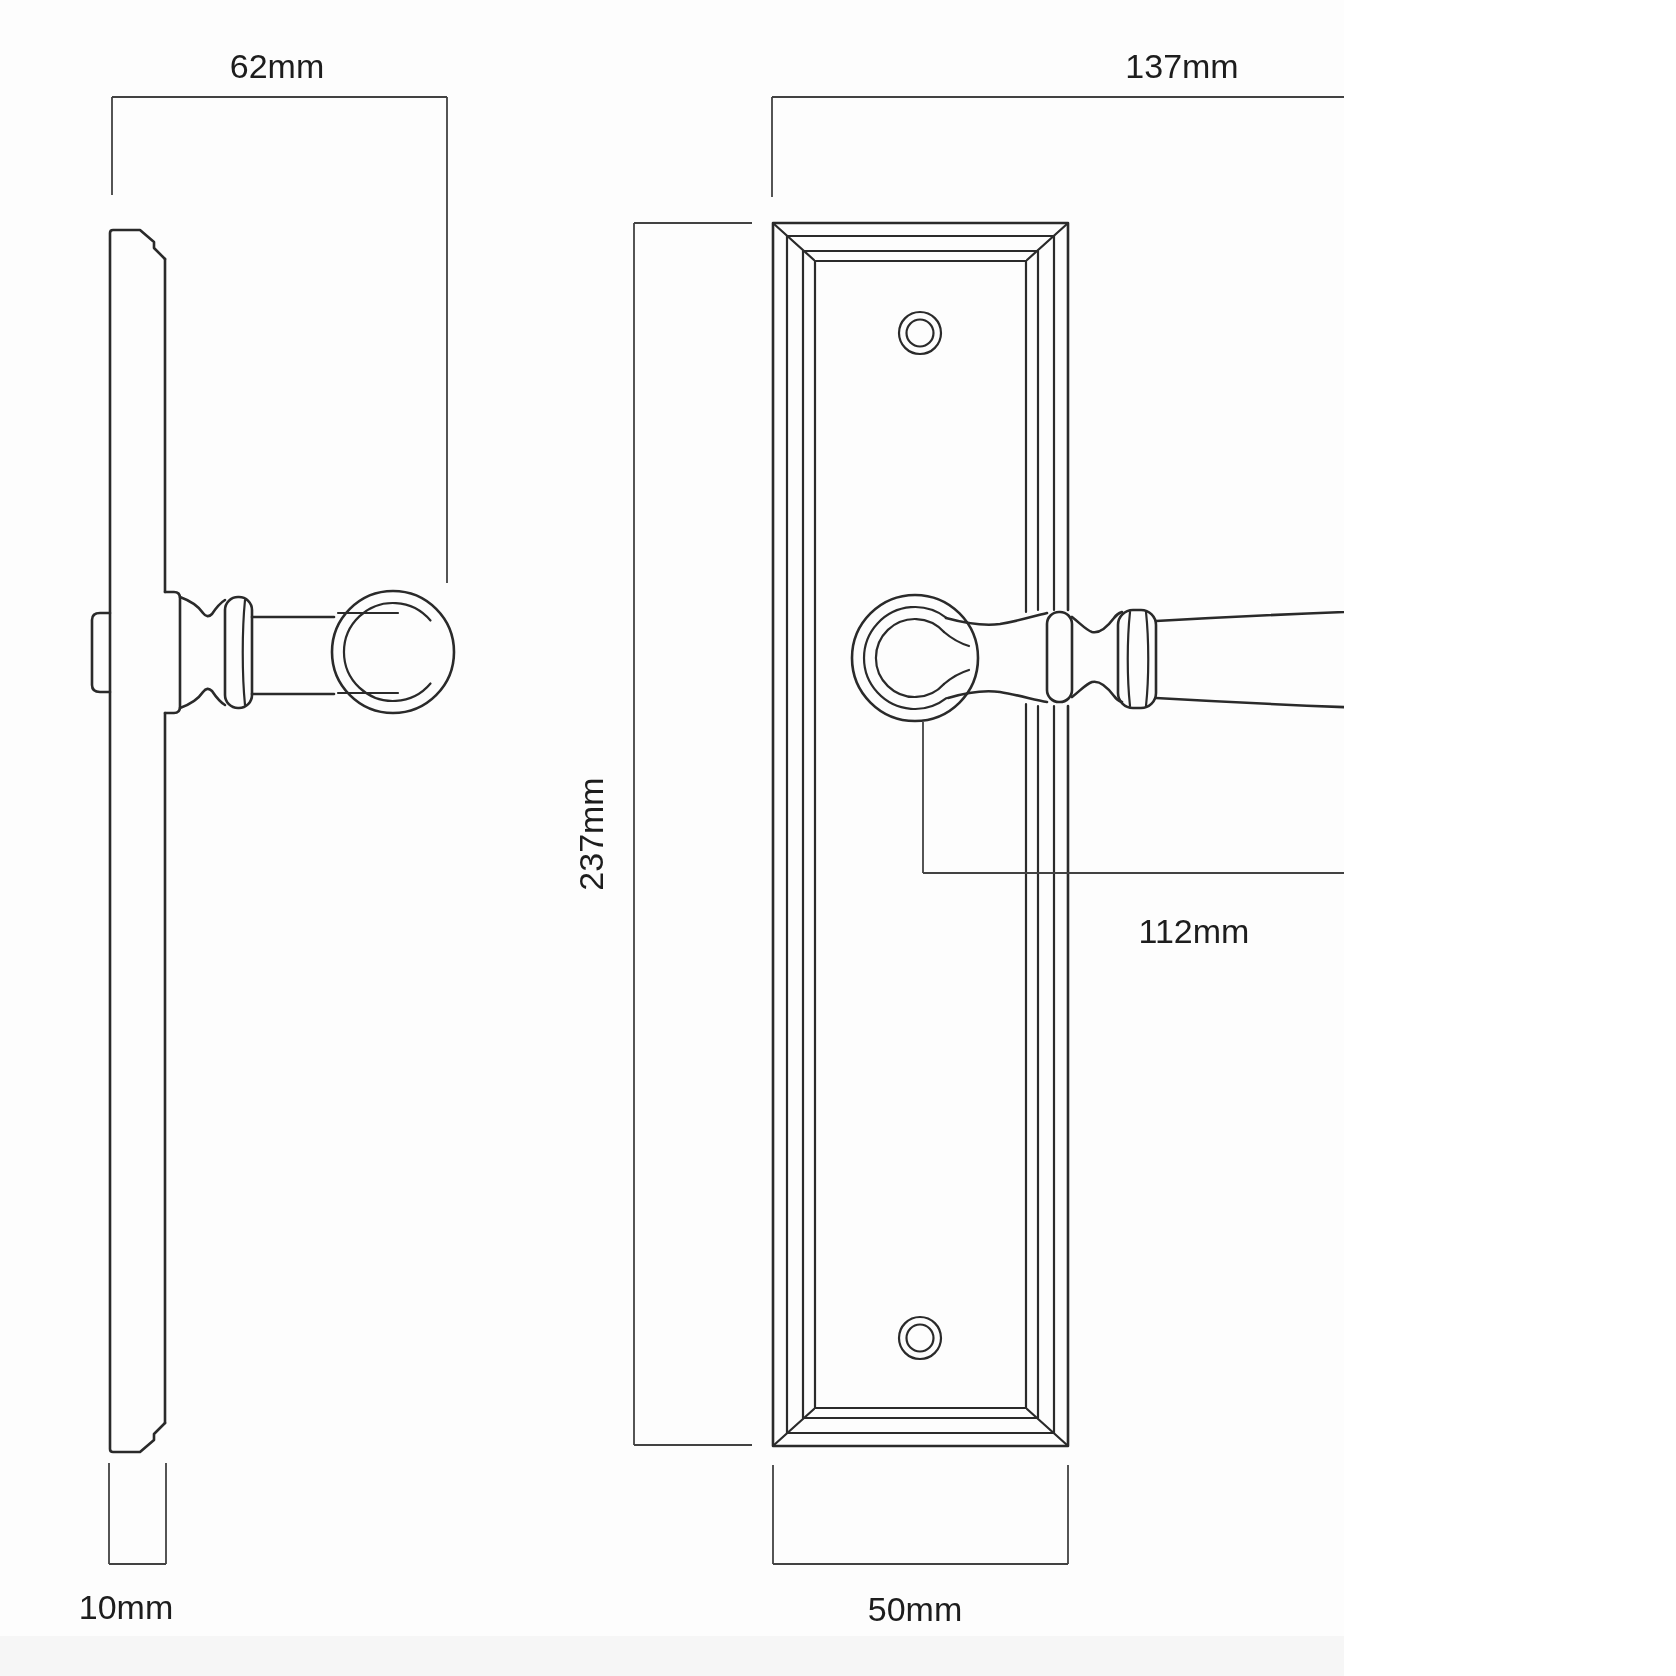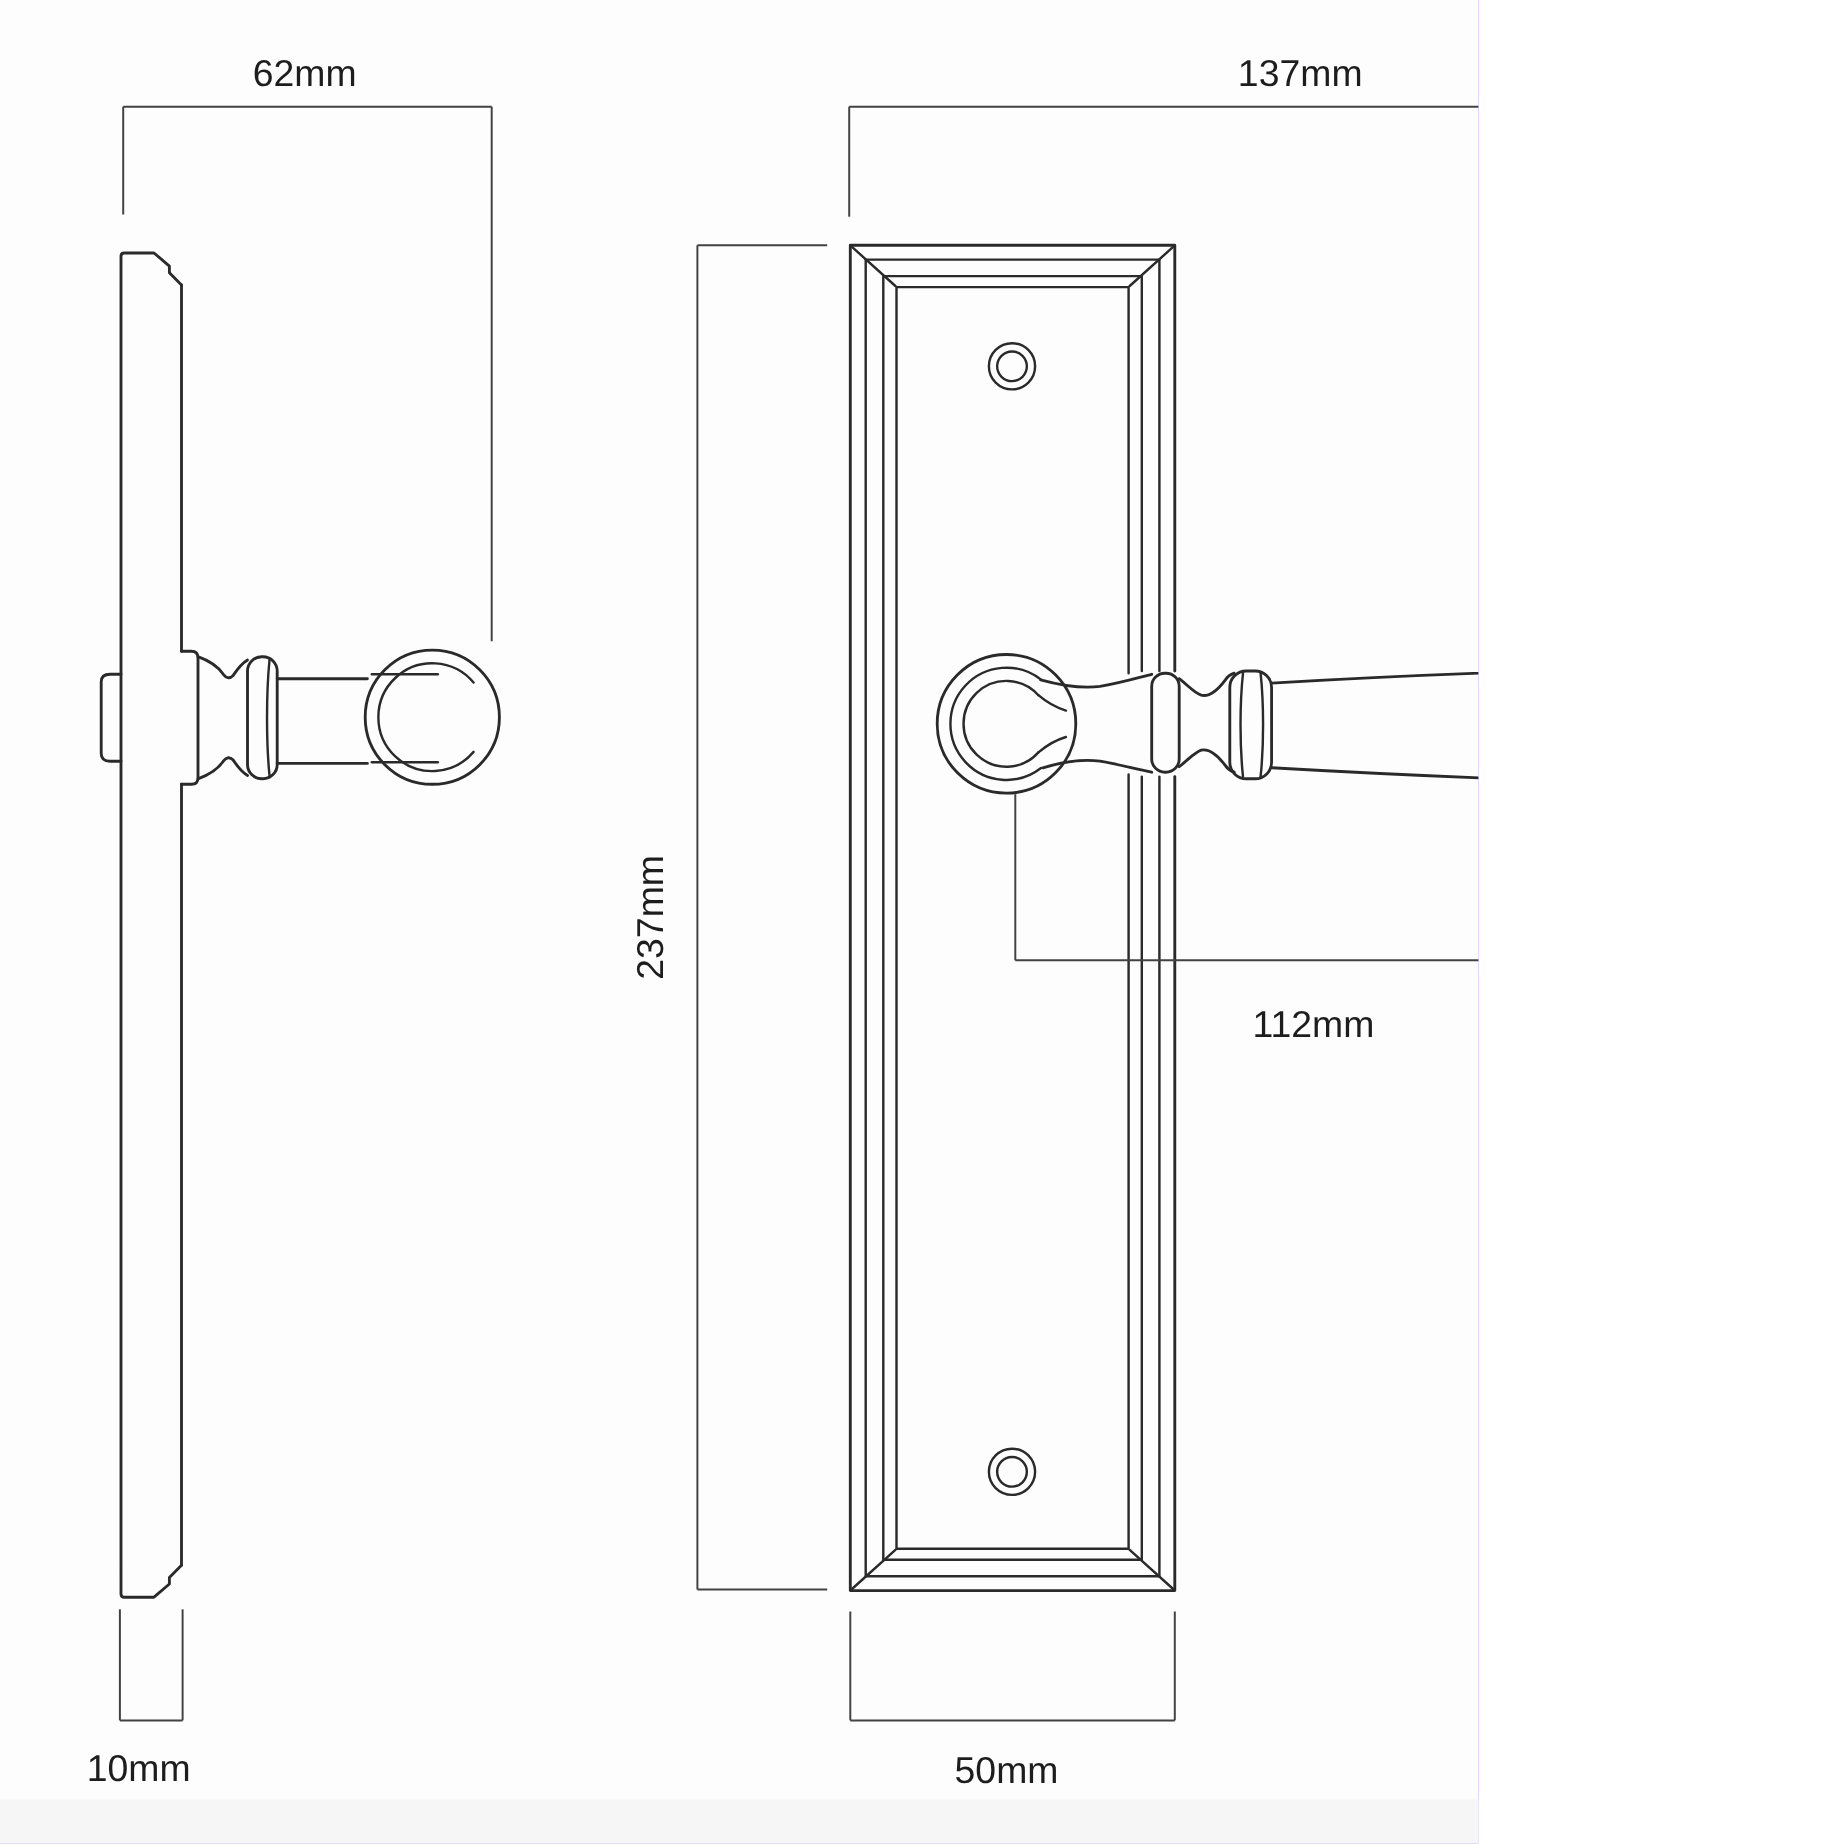--- a/index.html
+++ b/index.html
@@ -4,21 +4,21 @@
 <style>
   html, body {
     margin: 0;
     padding: 0;
     background: #ffffff;
   }
   .canvas {
     position: relative;
     width: 1344px;
     height: 1676px;
-    background: #8b5cf6;
+    background: #e5e5e5;
     font-family: "Liberation Sans", sans-serif;
     overflow: hidden;
   }
   svg { display: block; }
   .part {
     fill: none;
     stroke: #2a2a2a;
     stroke-width: 2.6;
     stroke-linecap: round;
     stroke-linejoin: round;

